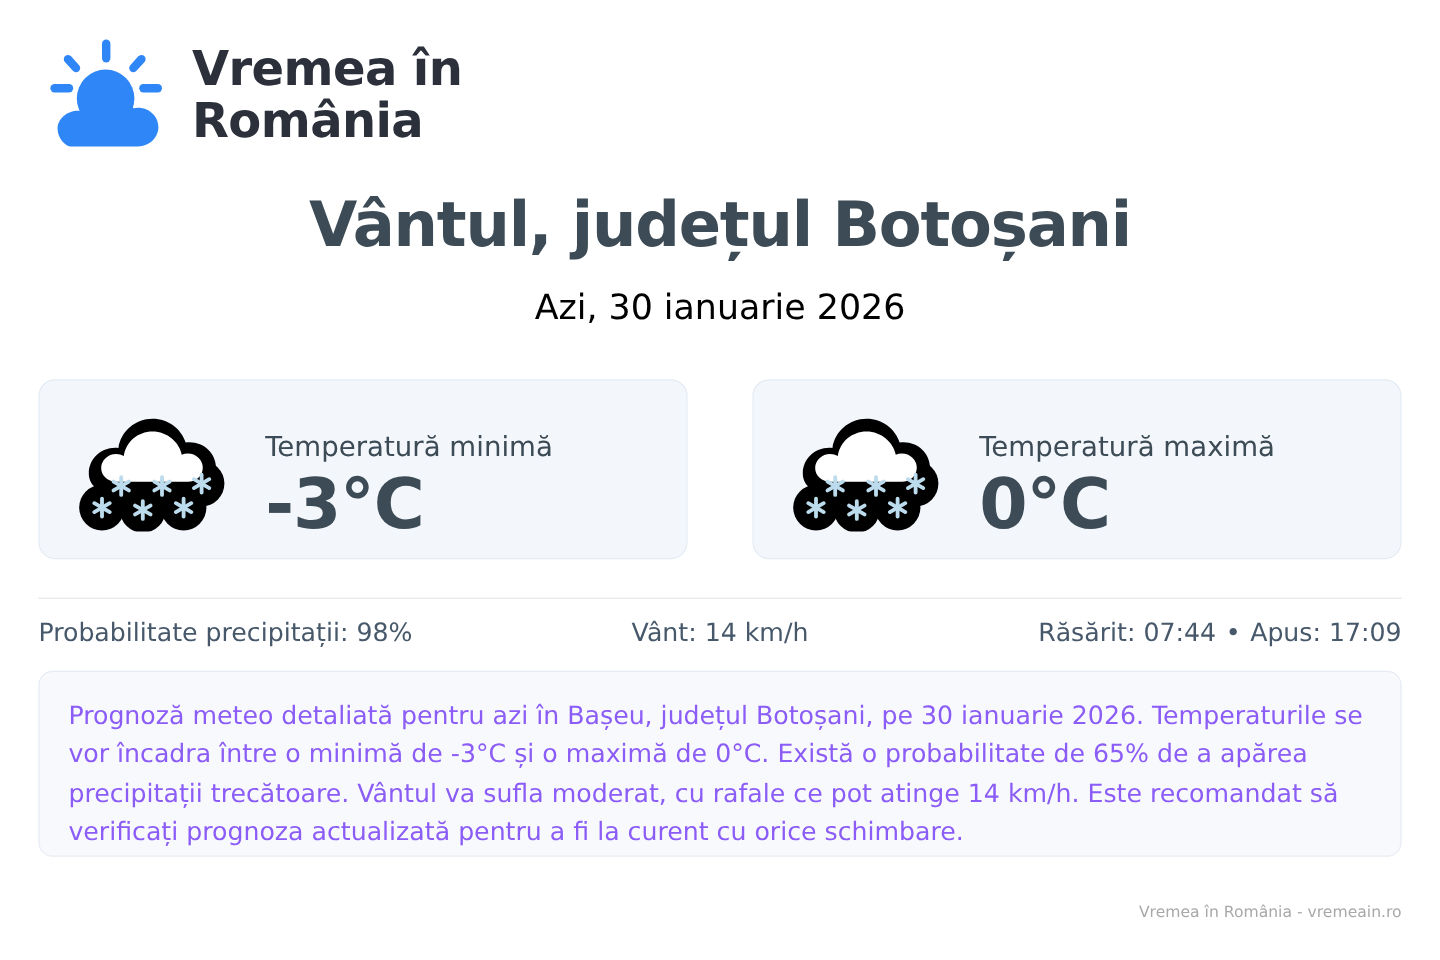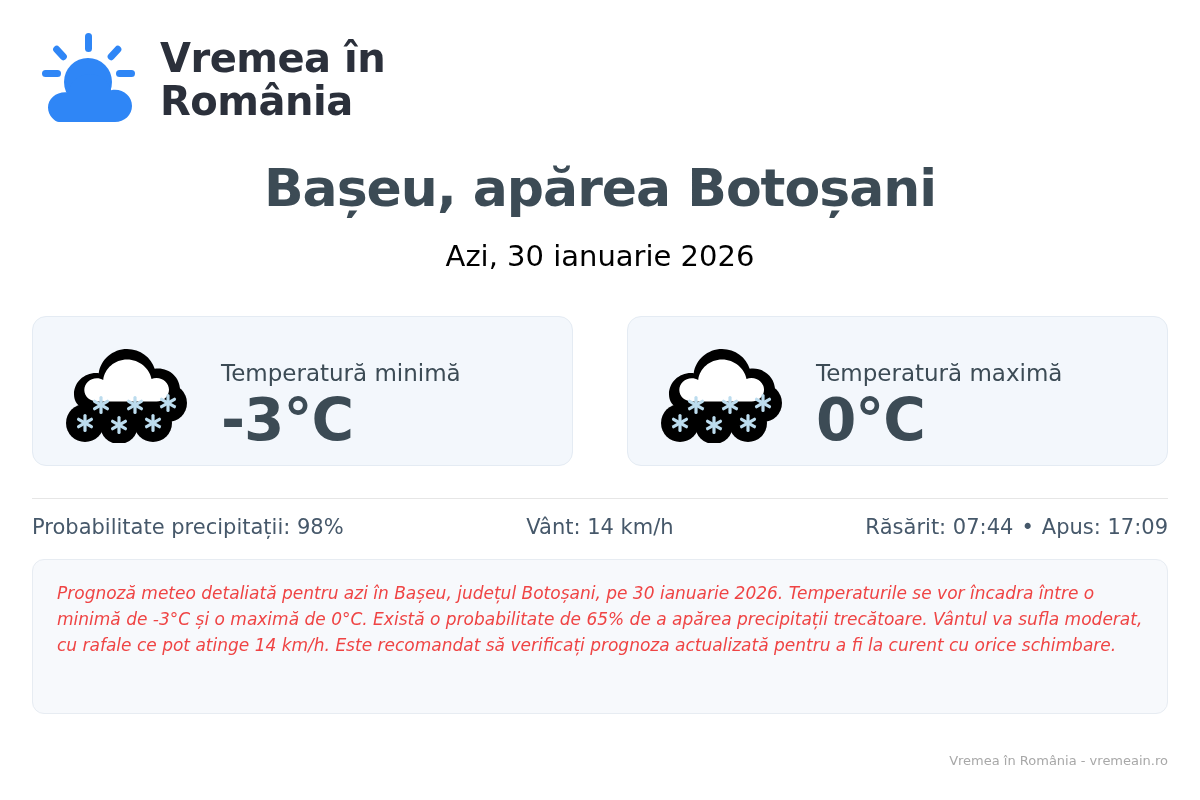--- a/index.html
+++ b/index.html
@@ -136,24 +136,23 @@
     background: #f7f9fc;
     border: 1px solid #e7ecf2;
     border-radius: 12px;
     padding: 20px 24px 18px 24px;
     height: 155px;
     overflow: hidden;
     margin-top: 4px;
   }
   .description p {
     margin: 0;
-    font-size: 17px;
+    font-size: 21px;
     line-height: 1.54;
-    color: #ef4444;
-    font-style: italic;
+    color: #8b5cf6;
   }
 
   
   .footer {
     position: absolute;
     right: 32px;
     bottom: 32px;
     font-size: 13px;
     color: #a8a8a8;
     text-align: right;
@@ -176,21 +175,21 @@
 
         <circle cx="56" cy="52" r="24"></circle>
 
         <path d="M27 92h56c9.4 0 17-7.2 17-16.1 0-8.9-7.6-16.1-17-16.1-1.3 0-2.6 0.15-3.8 0.42C76.7 50.6 68.2 44 58.1 44c-11.1 0-20.4 8-21.9 18.5-0.9-0.2-1.9-0.3-2.9-0.3C23.6 62.2 16 69 16 77.4 16 85.5 23.1 92 27 92z"></path>
       </g>
     </svg>
     <div class="logo-text"><span>Vremea în</span>
 <span>România</span></div>
   </div>
 
-  <h1 class="title">Bașeu, apărea Botoșani</h1>
+  <h1 class="title">Vântul, județul Botoșani</h1>
   <div class="subtitle">Azi, 30 ianuarie 2026</div>
 
   <div class="cards">
 
     <div class="card">
       <svg class="card-icon" viewBox="0 0 134 104">
 
         <g fill="#000000">
           <circle cx="22" cy="84" r="19"></circle>
           <circle cx="56" cy="86" r="19"></circle>

